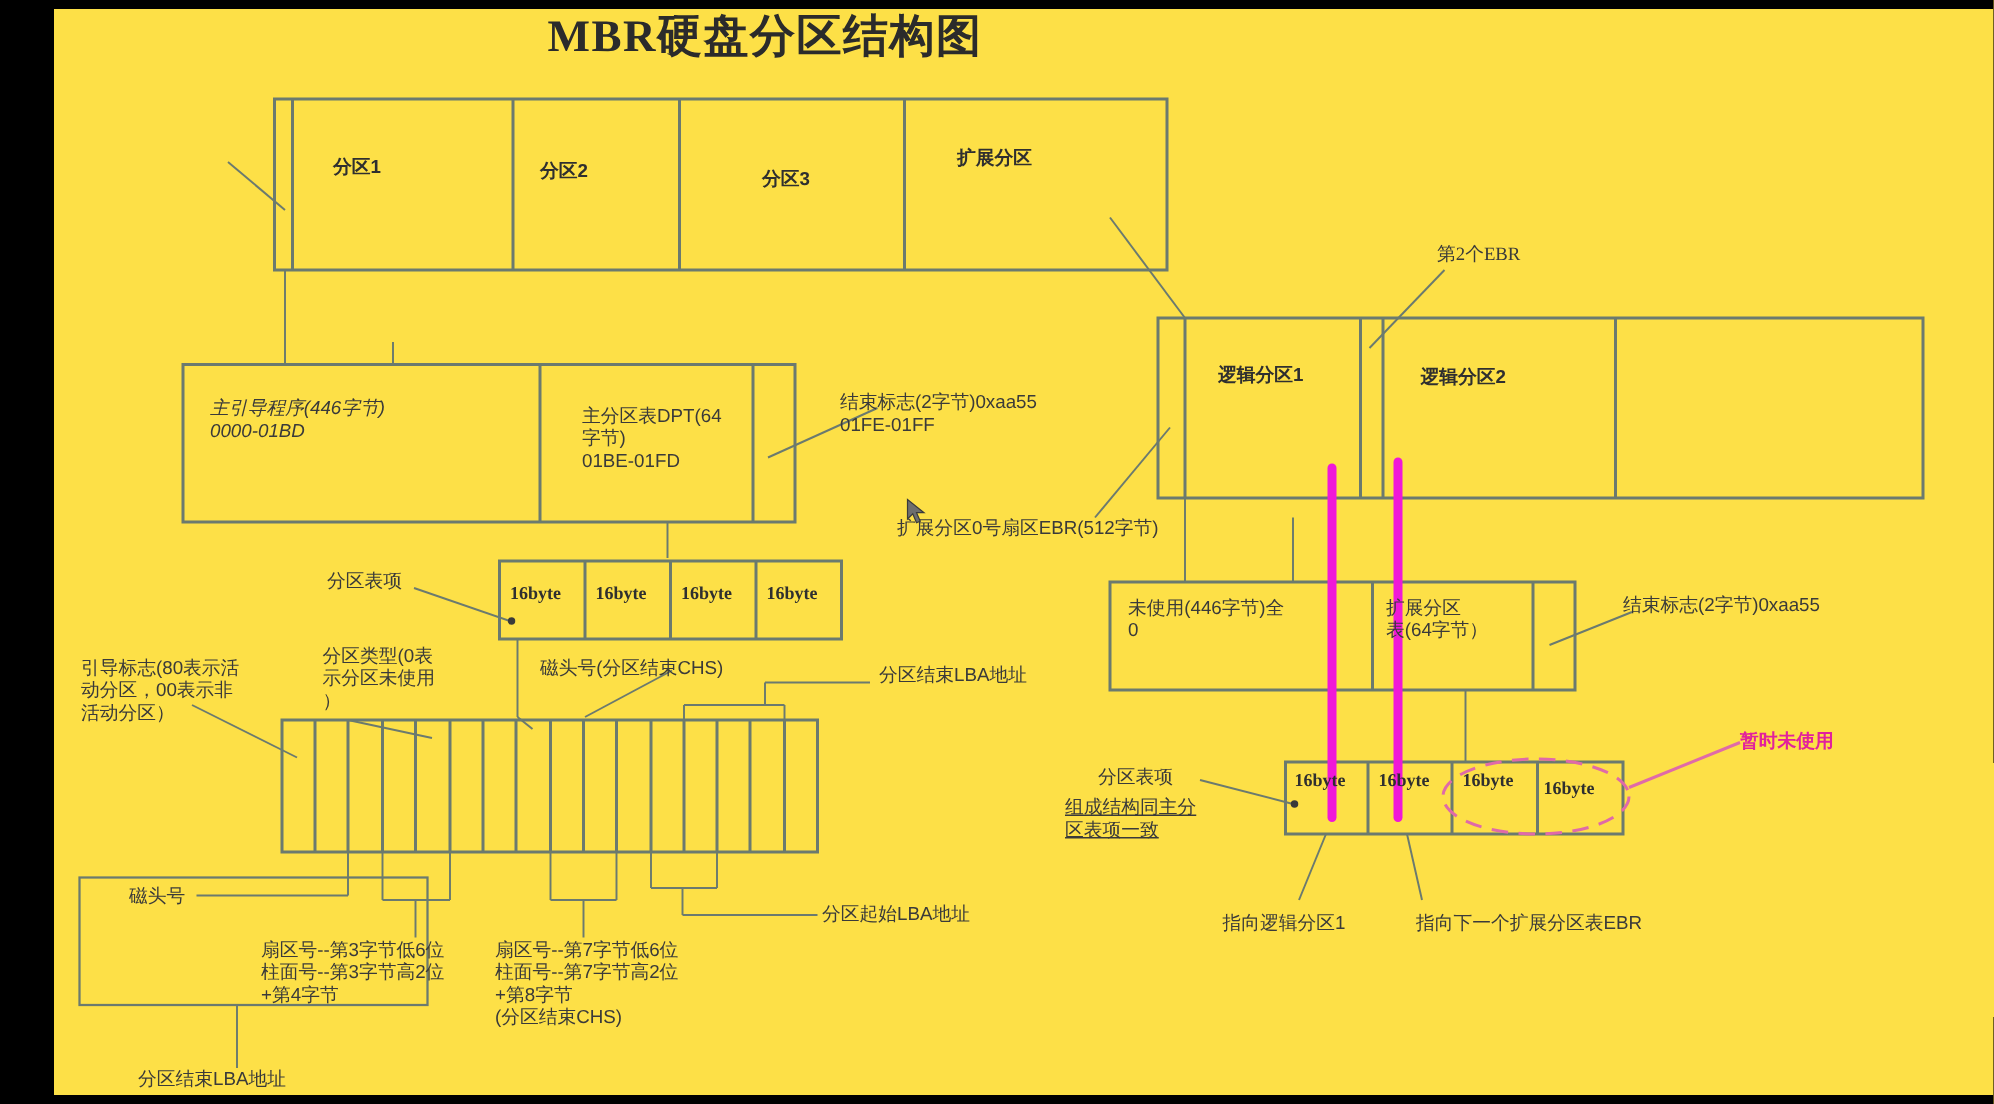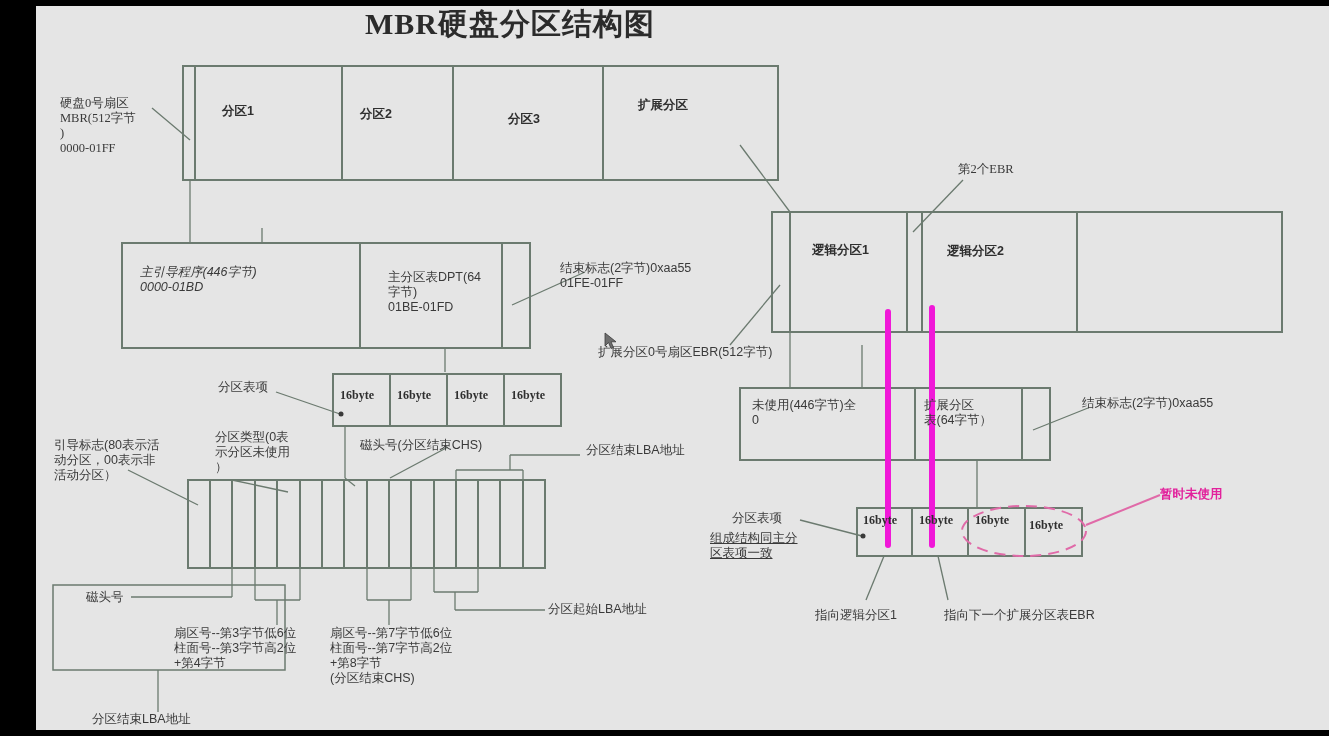--- a/index.html
+++ b/index.html
@@ -1,18 +1,18 @@
 <!DOCTYPE html>
 <html><head>
 <meta charset="utf-8">
 <style>
   html,body{margin:0;padding:0;background:#000;}
   #stage{
     position:relative;width:1329px;height:736px;
-    background:#e5e5e5;
+    background:#fde047;
     font-family:"Liberation Sans","DejaVu Sans",sans-serif;
     overflow:hidden;
   }
   
   .bar-left{position:absolute;left:0;top:0;width:36px;height:736px;background:#000;z-index:50;}
   .bar-top{position:absolute;left:0;top:0;width:1329px;height:6px;background:#000;z-index:50;}
   .bar-bottom{position:absolute;left:0;top:730px;width:1329px;height:6px;background:#000;z-index:50;}
 
   #svgroot{position:absolute;left:0;top:0;width:1329px;height:736px;}
 
@@ -166,24 +166,20 @@
     <path d="M1086 525 L1160 495" fill="none" stroke="#e06aa8" stroke-width="2"></path>
 
     <g stroke="#f018d8" stroke-width="6" stroke-linecap="round">
       <line x1="888" y1="312" x2="888" y2="545"></line>
       <line x1="932" y1="308" x2="932" y2="545"></line>
     </g>
   </svg>
 
   <div class="title">MBR硬盘分区结构图</div>
 
-  <div class="lab mono" style="left:60px;top:96px;width:120px;">硬盘0号扇区
-MBR(512字节
-)
-0000-01FF</div>
 
   <div class="cell-lab" style="left:222px;top:104px;">分区1</div>
   <div class="cell-lab" style="left:360px;top:107px;">分区2</div>
   <div class="cell-lab" style="left:508px;top:112px;">分区3</div>
   <div class="cell-lab" style="left:638px;top:98px;">扩展分区</div>
 
   <div class="lab" style="left:140px;top:265px;width:215px;font-style:italic;">主引导程序(446字节)
 0000-01BD</div>
   <div class="lab" style="left:388px;top:270px;width:108px;">主分区表DPT(64
 字节)

